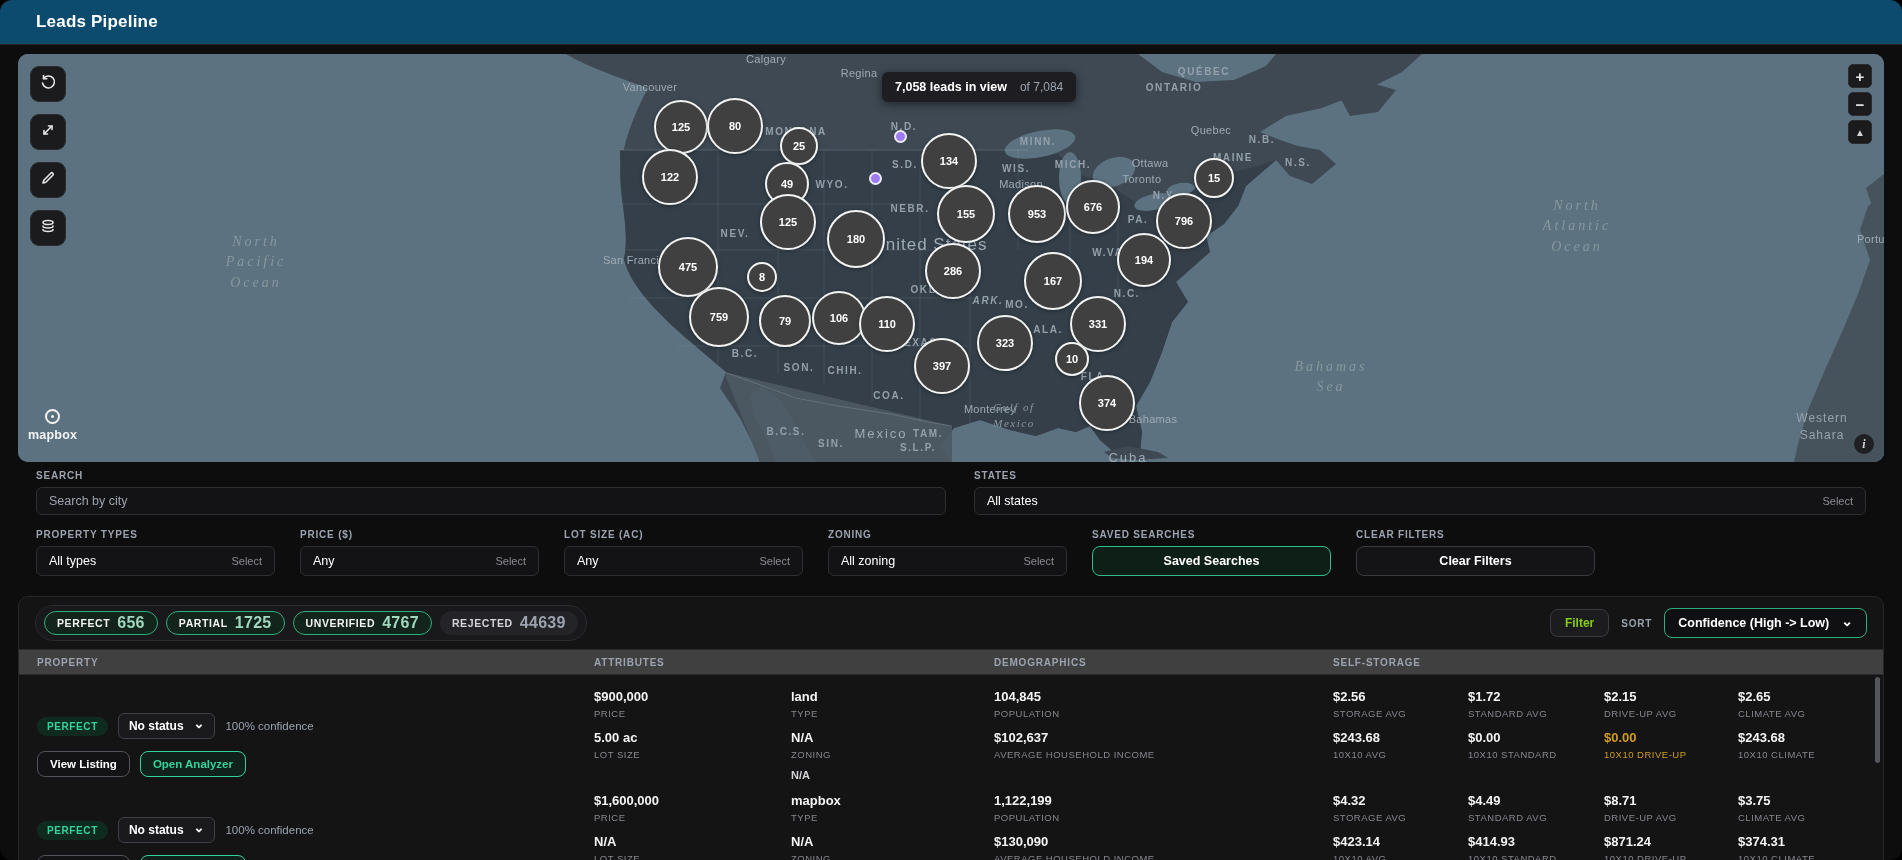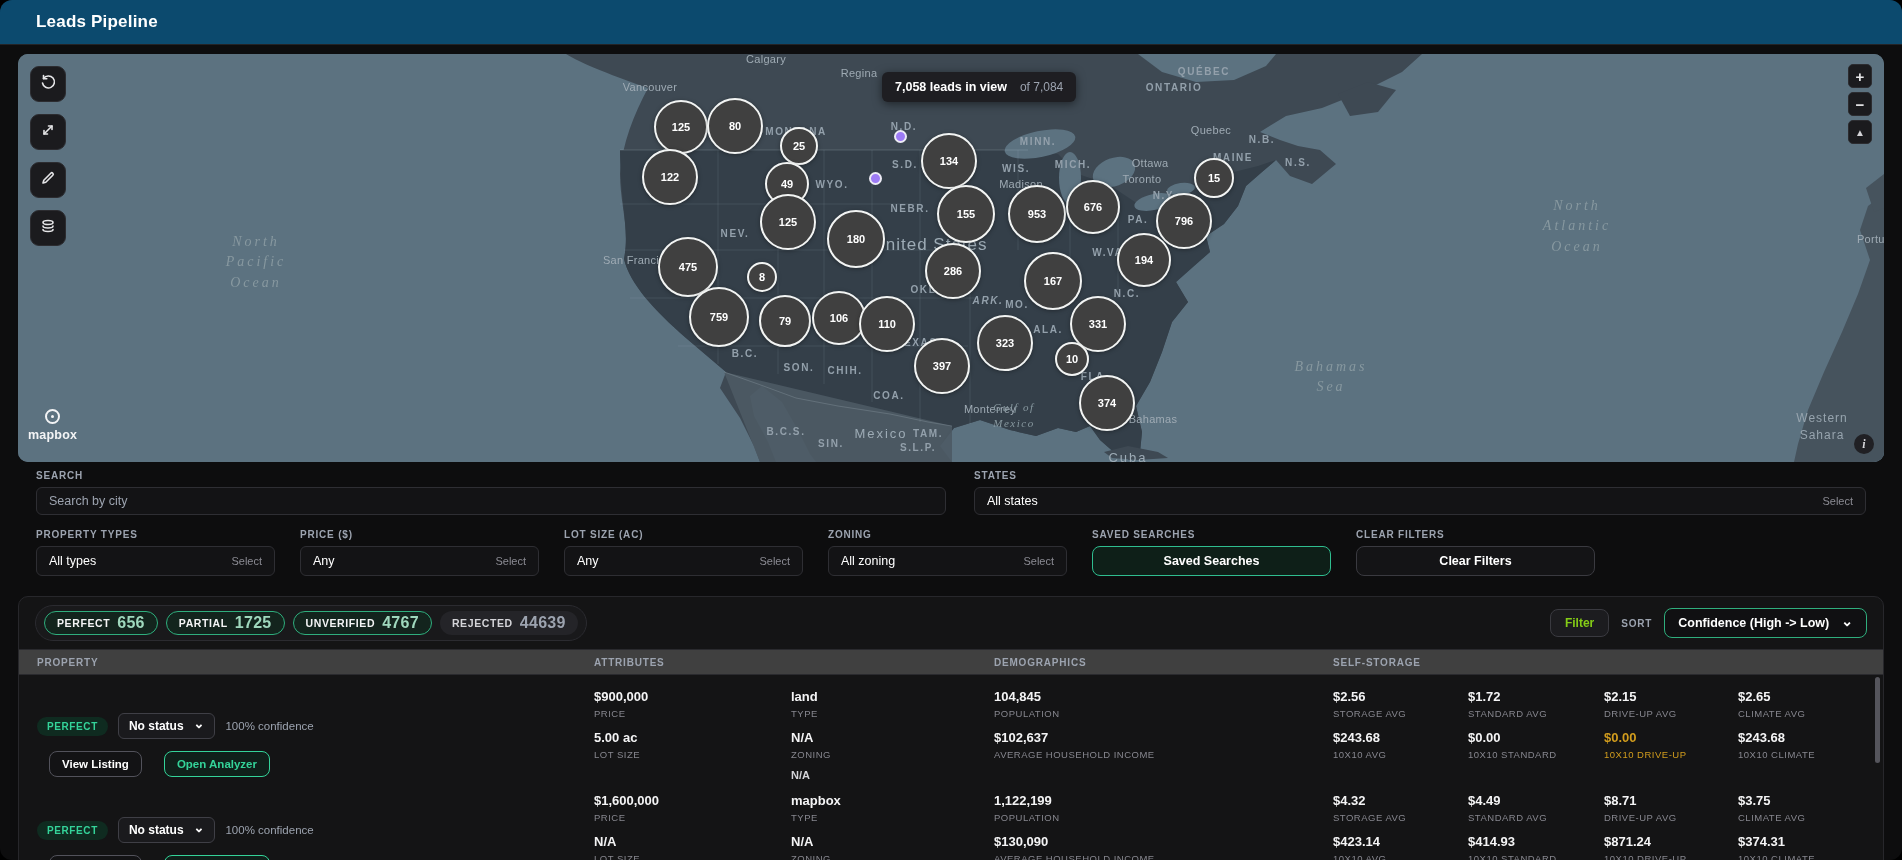--- a/index.html
+++ b/index.html
@@ -77,21 +77,21 @@
   .pair .subval { color:#d4d4d8; font-size:11px; font-weight:bold; margin-top:9px; }
   .pair.amber .val, .pair.amber .lab { color:#d19c1d; }
   .storage-cell { display:grid; grid-template-columns:135px 136px 134px 1fr; grid-column:5; }
   .prop-cell { padding-top:24px; }
   .prop-line1 { display:flex; align-items:center; gap:10px; }
   .badge { background:#0f2b20; color:#34d399; font-size:10px; font-weight:bold; letter-spacing:.6px; padding:4px 10px; border-radius:10px; }
   .status-select { display:flex; align-items:center; gap:10px; background:#1a1a1d; border:1px solid #3f3f46; border-radius:6px; height:26px; padding:0 10px; color:#fff; font-size:12px; font-weight:bold; cursor:pointer; }
   .status-select .chev { font-size:13px; margin-top:-5px; }
   .conf { color:#9ca3af; font-size:11.5px; }
   .prop-line2 { display:flex; gap:10px; margin-top:12px; }
-  .btn { height:26px; padding:0 12px; border-radius:8px; font-size:11.5px; font-weight:bold; display:flex; align-items:center; cursor:pointer;margin-left:12px; }
+  .btn { height:26px; padding:0 12px; border-radius:8px; font-size:11.5px; font-weight:bold; display:flex; align-items:center; cursor:pointer; }
   .btn.ghost { background:#131315; border:1px solid #52525b; color:#fff; }
   .btn.green { background:#10201a; border:1px solid #34d399; color:#34d399; }
   .vscroll { position:absolute; right:3px; top:80px; width:5px; height:86px; background:#55555c; border-radius:3px; }
 </style>
 </head>
 <body>
 
 <div class="window">
 
   <div class="topbar">

